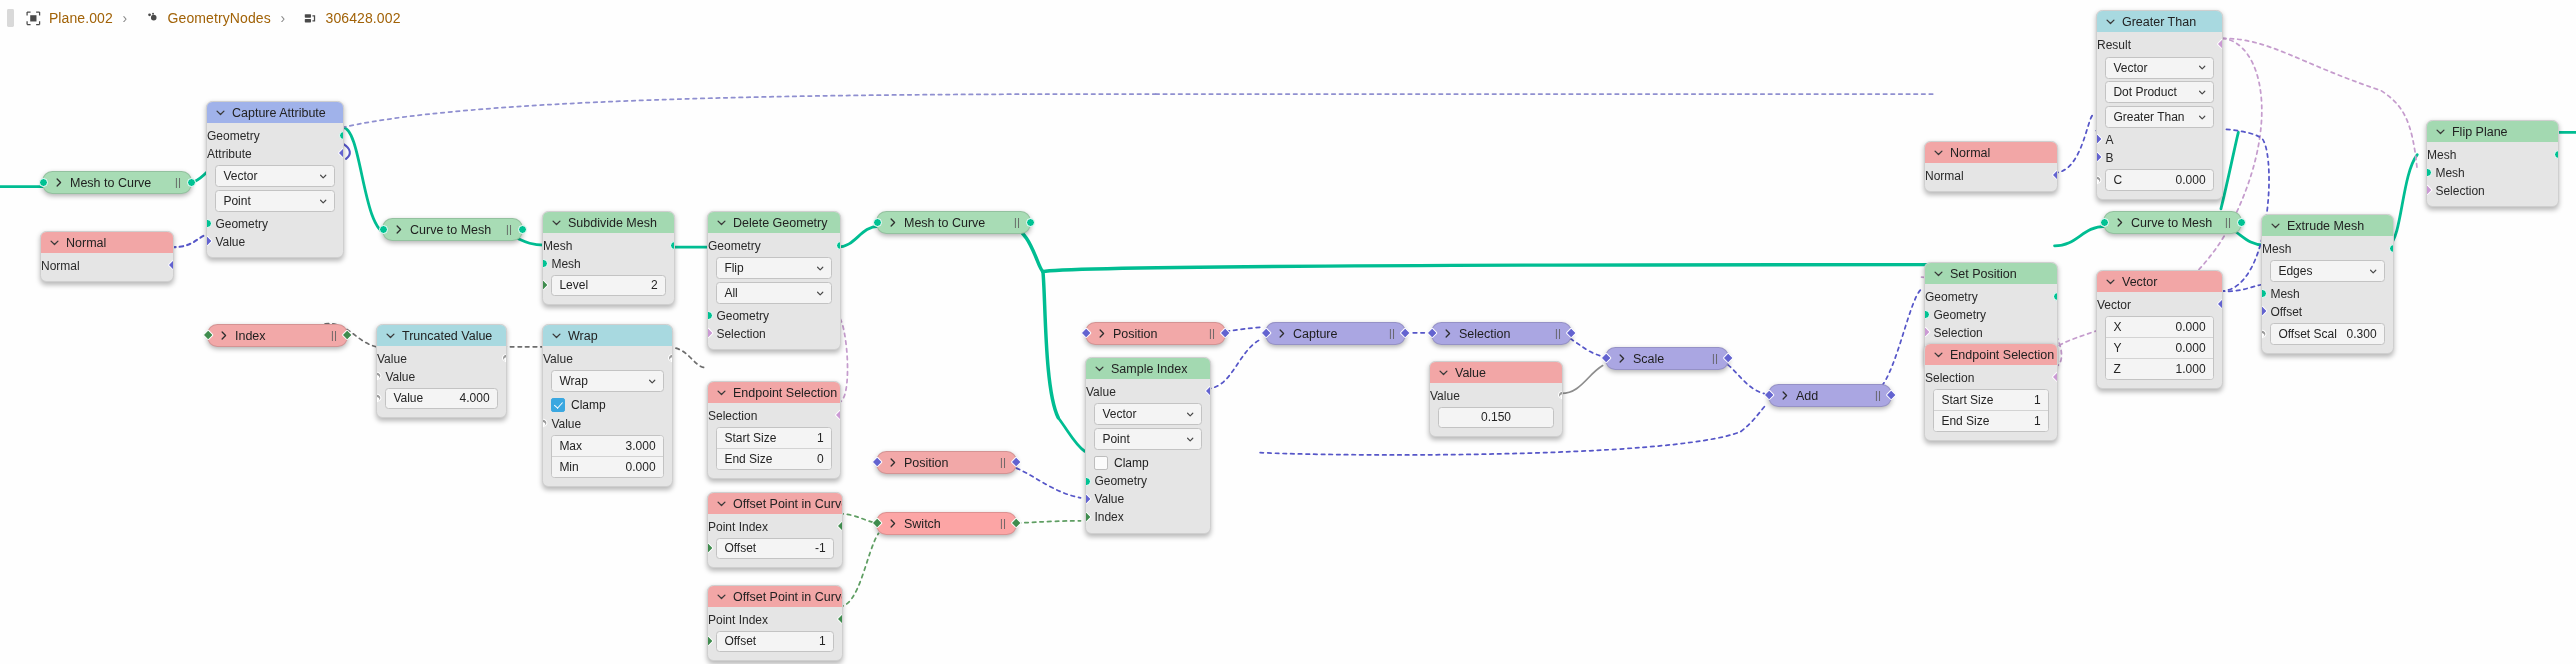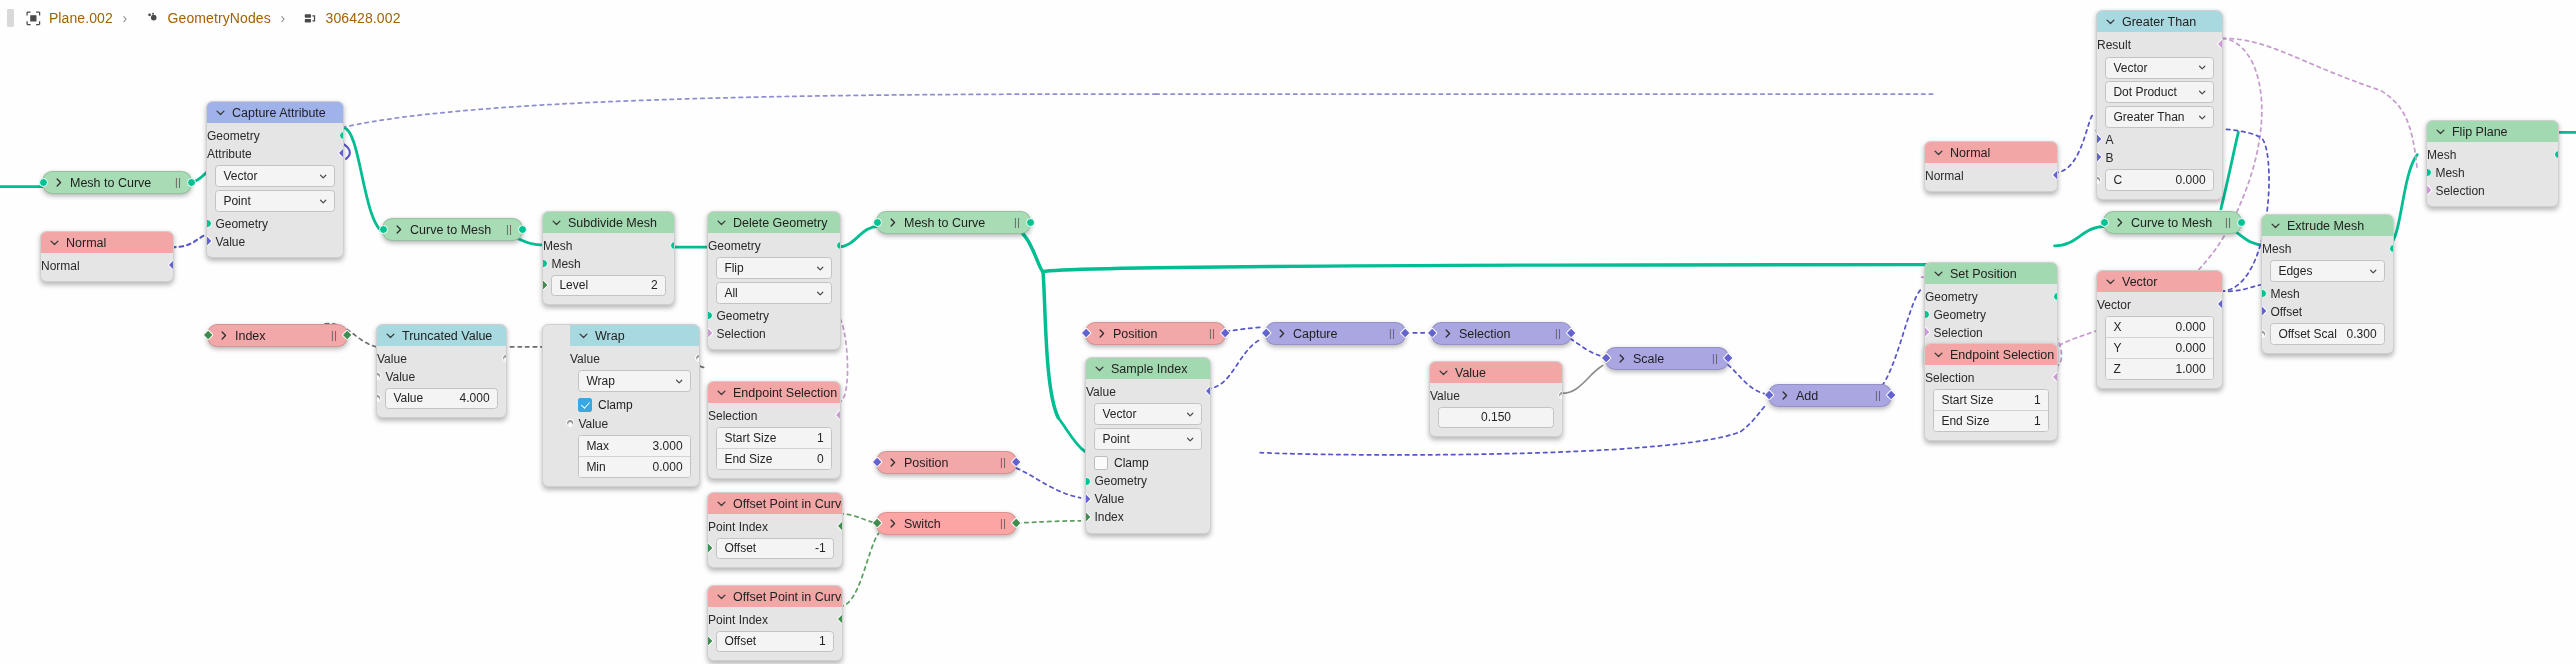--- a/index.html
+++ b/index.html
@@ -332,21 +332,21 @@
             <span class="sock dot" style="background:#00c293;left:-4.5px;top:4.2px"></span>
             <span>Mesh</span>
           </div>
           <div class="field">
             <span>Level</span>
             <span class="v">2</span>
             <span class="sock diamond" style="background: rgb(63, 140, 78); left: -12.5px; top: 5.6px;"></span>
           </div>
         </div>
       </div>
-      <div class="node" style="left: 542px; top: 324px; width: 129px; padding-left: 27px;">
+      <div class="node" style="left: 542px; top: 324px; width: 129px;">
         <div class="hdr" style="background:#a8d9e0">
           <span class="chev">
             <svg width="11" height="11" viewBox="0 0 16 16">
               <path d="M3 6 L8 11 L13 6" stroke="#3a3a3a" stroke-width="1.9" fill="none" stroke-linecap="round" stroke-linejoin="round"></path>
             </svg>
           </span>
           <span>Wrap</span>
         </div>
         <div class="body">
           <div class="row out">

